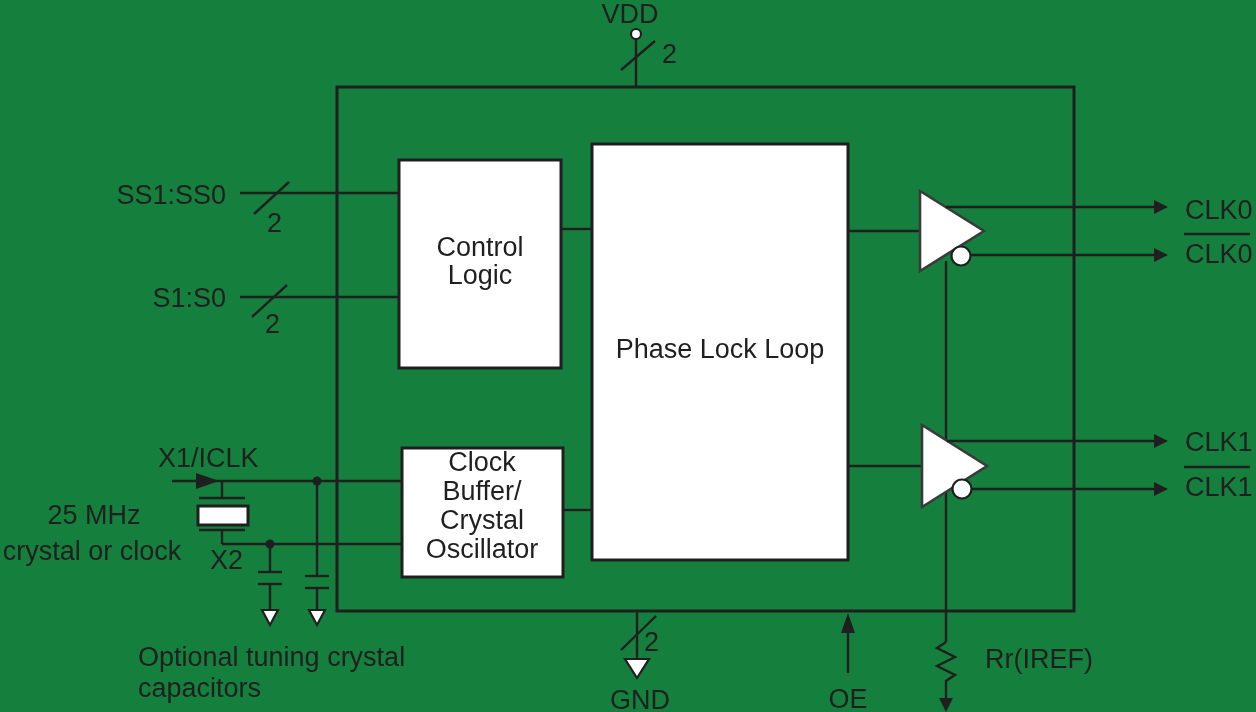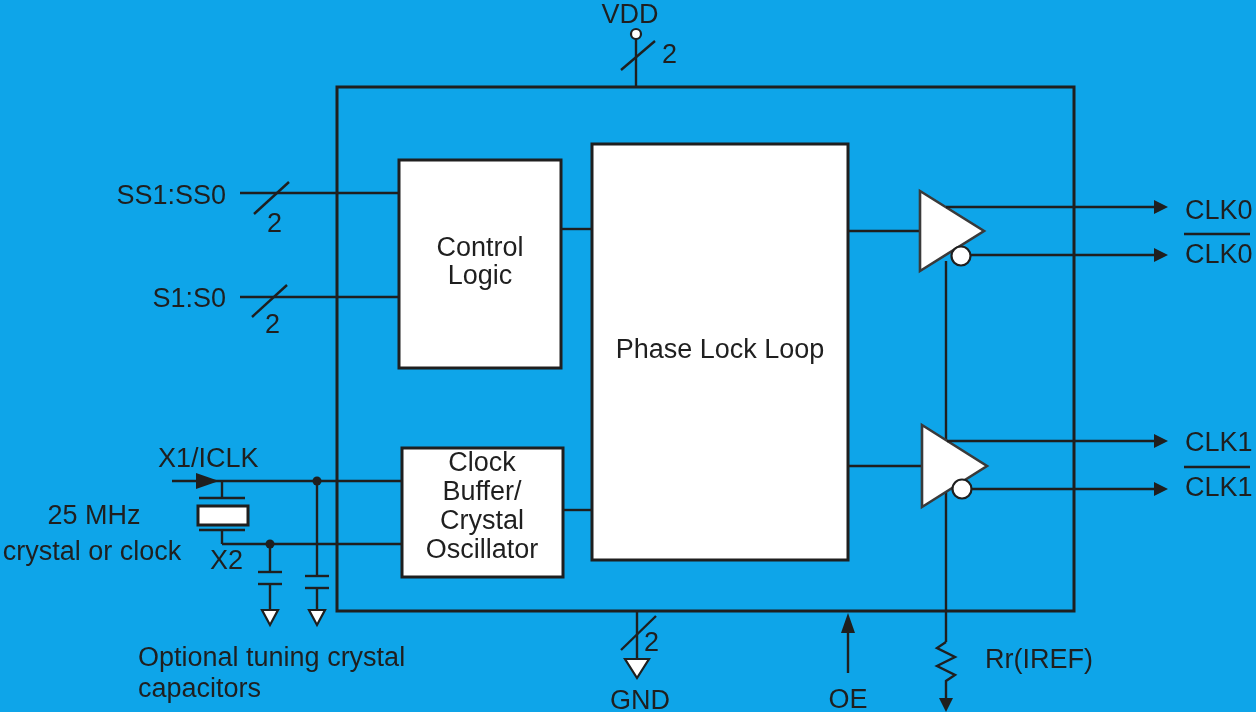--- a/index.html
+++ b/index.html
@@ -1,18 +1,18 @@
 <!DOCTYPE html>
 <html><head>
 <meta charset="utf-8">
 <style>
   html, body { margin: 0; padding: 0; background: #ffffff; }
   .page {
     width: 1256px; height: 712px; position: relative;
-    background: #0ea5e9; overflow: hidden;
+    background: #15803d; overflow: hidden;
   }
   svg { display: block; font-family: "Liberation Sans", sans-serif; }
   text { fill: #1f1f1f; font-size: 27px; }
   .wire { stroke: #1f1f1f; stroke-width: 2.4; fill: none; }
   .thick { stroke: #1f1f1f; stroke-width: 3; fill: none; }
   .box { stroke: #1f1f1f; stroke-width: 3; fill: #ffffff; }
   .filled { fill: #1f1f1f; stroke: none; }
   .open-sym { fill: #ffffff; stroke: #1f1f1f; stroke-width: 2.2; }
   .buf { fill: #ffffff; stroke: #3a3a3a; stroke-width: 2.6; }
   .mid { text-anchor: middle; }

